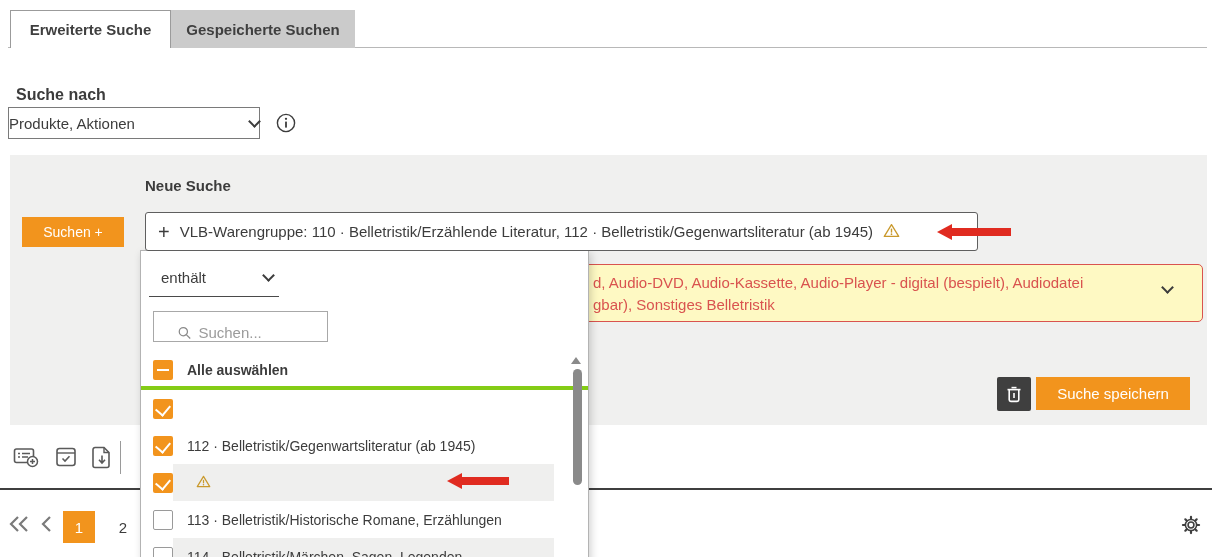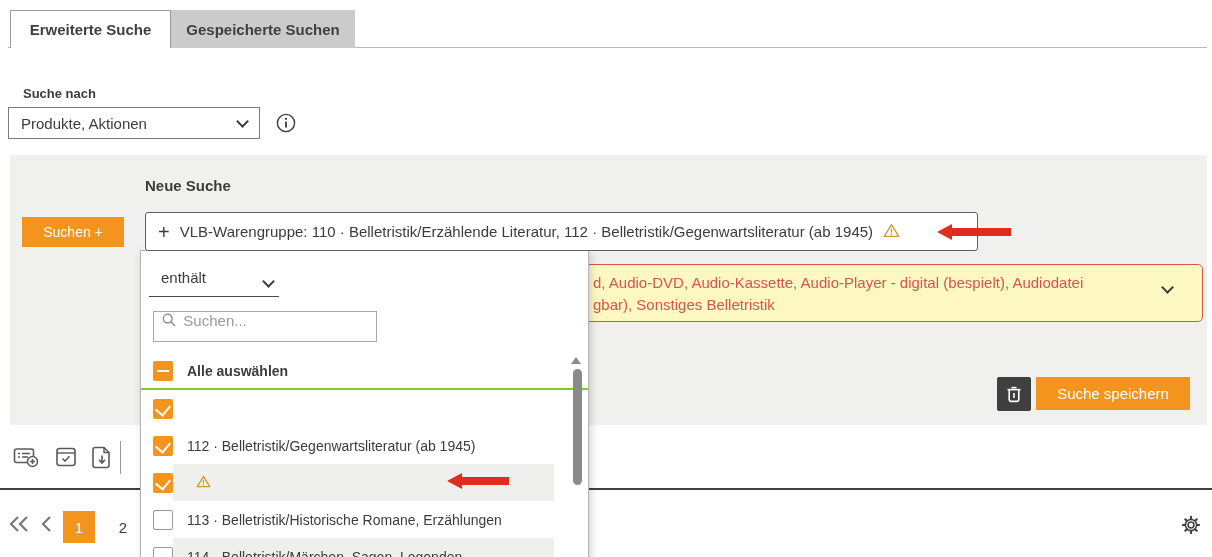--- a/index.html
+++ b/index.html
@@ -8,23 +8,23 @@
   #screen { position:relative; width:1212px; height:557px; overflow:hidden; background:#fff; }
 
   
   .tab { position:absolute; top:10px; height:38px; display:flex; align-items:center; justify-content:center;
          font-weight:bold; font-size:15px; color:#3f3f3f; cursor:pointer; }
   .tab-active { left:10px; width:161px; background:#fff; border:1px solid #9b9b9b; border-bottom:none; z-index:3; }
   .tab-inactive { left:171px; width:184px; background:#cbcbcb; z-index:2; }
   .tabs-baseline { position:absolute; left:8px; top:47px; width:1199px; height:1px; background:#b8b8b8; z-index:1; }
 
   
-  .search-for-label { position:absolute; left:23px; top:86px; font-size:13px; font-weight:bold; }
+  .search-for-label { position:absolute; left:16px; top:86px; font-size:16px; font-weight:bold; }
   .search-for-select { position:absolute; left:8px; top:107px; width:252px; height:32px; background:#fff;
-        border:1px solid #7a7a7a; display:flex; align-items:center; padding:0 12px; font-size:15px; cursor:pointer; }
+        border:1px solid #7a7a7a; display:flex; align-items:center; padding:0 0; font-size:15px; cursor:pointer; }
   .chev { width:9px; height:9px; border-right:2px solid #3c3c3c; border-bottom:2px solid #3c3c3c;
           transform:rotate(45deg); margin-top:-4px; }
   .search-for-select .chev { margin-left:auto; }
   .info-btn { position:absolute; left:276px; top:113px; width:20px; height:20px; cursor:pointer; }
 
   
   .panel { position:absolute; left:10px; top:155px; width:1197px; height:270px; background:#f0f0ef; z-index:0; }
   .panel-title { position:absolute; left:145px; top:177px; font-size:15px; font-weight:bold; z-index:1; }
 
   .filter-btn { position:absolute; left:22px; top:217px; width:102px; height:30px; background:#f2941d;
@@ -60,35 +60,35 @@
   .pg-first { left:8px; } .pg-prev { left:40px; }
   .page-box { position:absolute; top:511px; width:32px; height:32px; display:flex; align-items:center;
         justify-content:center; font-size:15px; cursor:pointer; z-index:1; }
   .page-current { left:63px; background:#f2941d; color:#fff; }
   .page-2 { left:107px; color:#3c3c3c; }
   .gear-btn { position:absolute; left:1180px; top:514px; width:24px; height:24px; cursor:pointer; z-index:1; }
 
   
   .dropdown { position:absolute; left:140px; top:250px; width:449px; height:330px; background:#fff;
         border:1px solid #b3b3b3; box-shadow:2px 3px 8px rgba(0,0,0,.18); z-index:5; }
-  .operator { position:absolute; left:20px; top:18px; display:flex; align-items:flex-end; font-size:15px; cursor:pointer; }
+  .operator { position:absolute; left:20px; top:18px; display:flex; align-items:center; font-size:15px; cursor:pointer; }
   .operator .chev { margin-left:58px; }
   .operator-underline { position:absolute; left:8px; top:45px; width:130px; height:1px; background:#4a4a4a; }
-  .dd-search { position:absolute; left:12px; top:60px; width:224px; height:31px; border:1px solid #a8a8a8;
-        display:flex; align-items:flex-start; padding:0 8px; }
+  .dd-search { position:absolute; left:12px; top:60px; width:175px; height:31px; border:1px solid #a8a8a8;
+        display:flex; align-items:flex-end; padding:0 24px; }
   .dd-search input { border:none; outline:none; font-size:15px; color:#3c3c3c; width:100%;
         font-family:"Liberation Sans","DejaVu Sans",sans-serif; margin-left:7px; }
   .dd-search input::placeholder { color:#9b9b9b; }
 
   .dd-list { position:absolute; left:0; top:102px; width:100%; }
   .dd-row { display:flex; align-items:center; height:37px; padding:0 34px 0 12px; cursor:pointer; }
   .dd-row .cellbg { flex:1; align-self:stretch; display:flex; align-items:center; padding-left:14px;
         font-size:14px; color:#3c3c3c; white-space:nowrap; }
   .dd-row.striped .cellbg { background:#efefee; }
-  .dd-row.select-all { border-bottom:2px solid #84cc16; }
+  .dd-row.select-all { border-bottom:4px solid #84cc16; }
   .dd-row.select-all .cellbg { font-weight:bold; }
 
   .checkbox { width:20px; height:20px; border-radius:2px; flex:0 0 auto; position:relative; }
   .checkbox.checked { background:#f2941d; }
   .checkbox.checked::after { content:""; position:absolute; left:5px; top:3px; width:8px; height:11px;
         border-right:2px solid #fff; border-bottom:2px solid #fff; transform:rotate(40deg); }
   .checkbox.indeterminate { background:#f2941d; }
   .checkbox.indeterminate::after { content:""; position:absolute; left:4px; top:9px; width:12px; height:2.5px; background:#fff; }
   .checkbox.unchecked { background:#fff; border:1px solid #9a9a9a; }
   .row-warn { margin-left:9px; display:none; }

